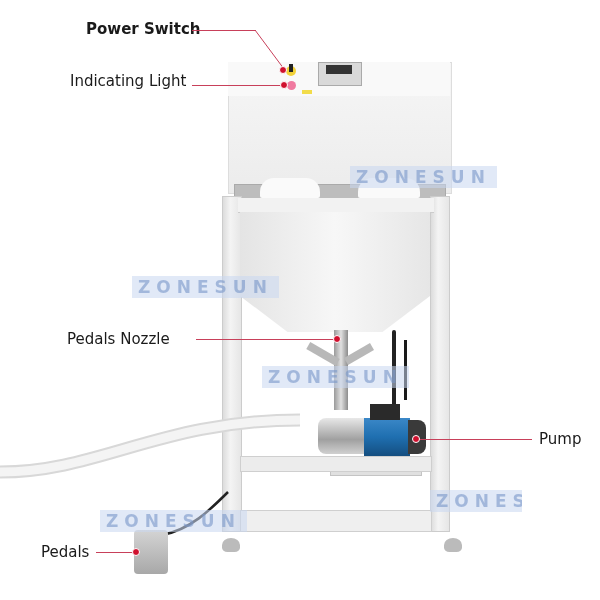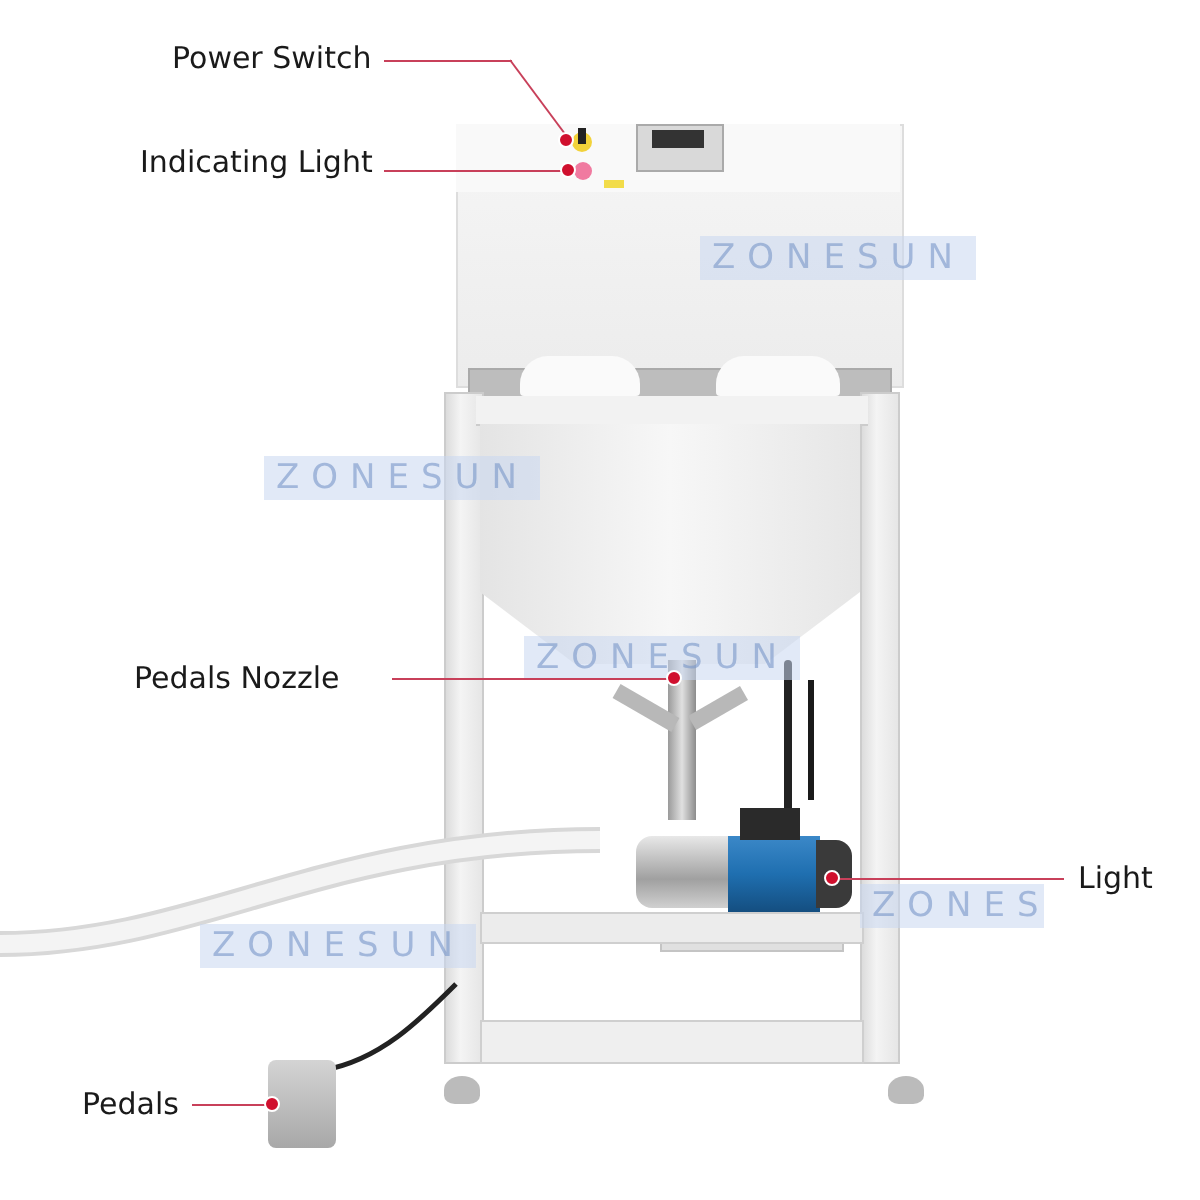--- a/index.html
+++ b/index.html
@@ -1,21 +1,21 @@
 <!DOCTYPE html>
 <html><head>
   <meta charset="utf-8">
   <style>
     html, body { margin:0; padding:0; background:#ffffff; }
     body { width:600px; height:600px; position:relative; overflow:hidden; font-family:"DejaVu Sans", sans-serif; }
     .abs { position:absolute; }
     .label { position:absolute; font-size:15px; color:#1a1a1a; white-space:nowrap; }
     .cline { position:absolute; background:#c8405a; height:1px; }
     .dot { position:absolute; width:6px; height:6px; border-radius:50%; background:#d0102e; border:1px solid #fff; }
-    .wm { position:absolute; background:rgba(200,215,240,0.55); color:rgba(120,150,200,0.6); font-size:17px; letter-spacing:6px; padding:1px 6px; font-weight:normal; }
+    .wm { position:absolute; background:rgba(200,215,240,0.55); color:rgba(120,150,200,0.6); font-size:17px; letter-spacing:6px; padding:1px 6px; font-weight:bold;margin-top:48px; }
     .steel { background:linear-gradient(90deg,#dcdcdc,#f4f4f4 40%,#e6e6e6); }
   </style>
 </head>
 <body>
 
 <div>
 
   <div class="abs" style="left:228px;top:62px;width:222px;height:130px;background:linear-gradient(#f6f6f6,#ececec);border:1px solid #ddd;"></div>
   <div class="abs" style="left:228px;top:62px;width:222px;height:34px;background:#f9f9f9;"></div>
 
@@ -67,34 +67,34 @@
 
   <div class="abs" style="left:134px;top:530px;width:34px;height:44px;background:linear-gradient(#d4d4d4,#a8a8a8);border-radius:4px;"></div>
 </div>
 
 <div class="wm" style="left:350px;top:118px;">ZONESUN</div>
 <div class="wm" style="left:132px;top:228px;">ZONESUN</div>
 <div class="wm" style="left:262px;top:318px;">ZONESUN</div>
 <div class="wm" style="left:100px;top:462px;">ZONESUN</div>
 <div class="wm" style="left:430px;top:442px;width:80px;overflow:hidden;">ZONESUN</div>
 
-<div class="label" style="left:86px;top:20px;">Power Switch</div>
+<div class="label" style="left:86px;top:20px;font-weight:bold;">Power Switch</div>
 <div class="cline" style="left:192px;top:30px;width:64px;"></div>
 <svg class="abs" style="left:254px;top:29px" width="34" height="44">
   <line x1="1" y1="1" x2="30" y2="40" stroke="#c8405a" stroke-width="1"></line>
 </svg>
 <div class="dot" style="left:279px;top:66px;"></div>
 
 <div class="label" style="left:70px;top:72px;">Indicating Light</div>
 <div class="cline" style="left:192px;top:85px;width:90px;"></div>
 <div class="dot" style="left:280px;top:81px;"></div>
 
 <div class="label" style="left:67px;top:330px;">Pedals Nozzle</div>
 <div class="cline" style="left:196px;top:339px;width:140px;"></div>
 <div class="dot" style="left:333px;top:335px;"></div>
 
-<div class="label" style="left:539px;top:430px;">Light</div>
+<div class="label" style="left:539px;top:430px;">Pump</div>
 <div class="cline" style="left:418px;top:439px;width:114px;"></div>
 <div class="dot" style="left:412px;top:435px;"></div>
 
 <div class="label" style="left:41px;top:543px;">Pedals</div>
 <div class="cline" style="left:96px;top:552px;width:40px;"></div>
 <div class="dot" style="left:132px;top:548px;"></div>
 
 </body></html>

